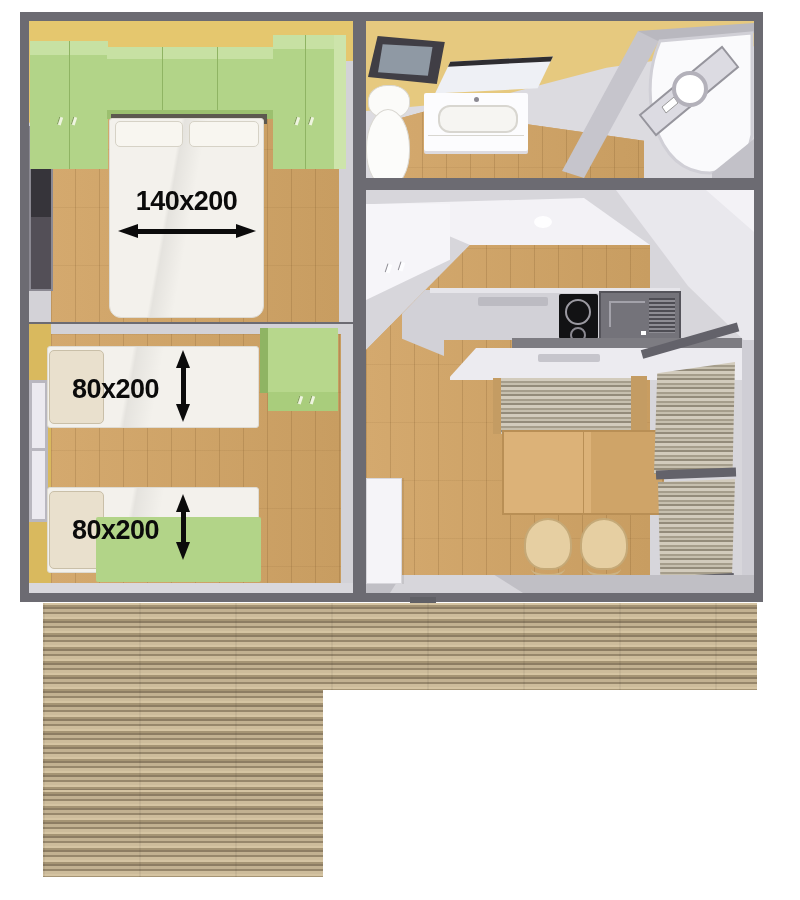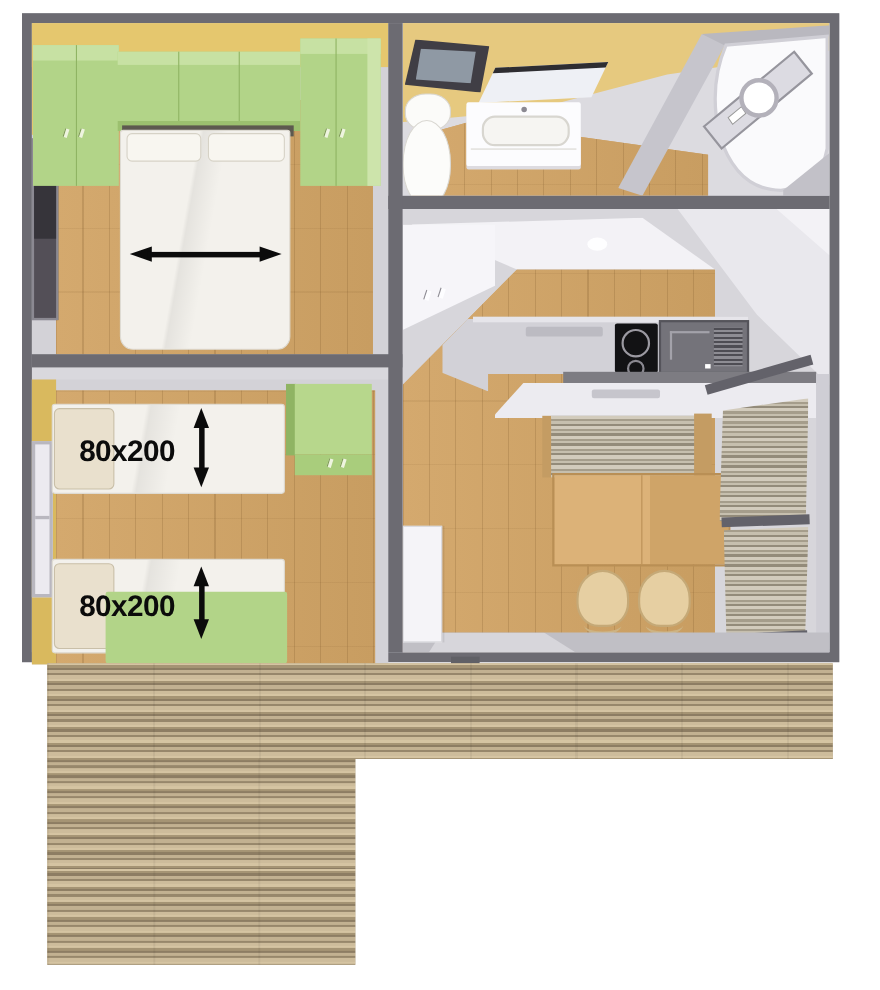--- a/index.html
+++ b/index.html
@@ -93,30 +93,31 @@
         <div class="abs" style="left:0;top:0;width:100%;height:14px;background:#c7e1a3;"></div>
         <div class="abs" style="right:0;top:0;width:12px;height:100%;background:#cde4ab;"></div>
         <div class="abs greenline" style="left:44%;top:0;width:1px;height:100%;"></div>
         <div class="handle" style="left:22px;top:82px;"></div>
         <div class="handle" style="left:36px;top:82px;"></div>
       </div>
       <div class="abs" style="left:82px;top:93px;width:156px;height:10px;background:#5d594f;"></div>
       <div class="abs mattress" style="left:80px;top:97px;width:155px;height:200px;border-radius:3px 3px 12px 12px;"></div>
       <div class="abs pillow" style="left:86px;top:100px;width:68px;height:26px;"></div>
       <div class="abs pillow" style="left:160px;top:100px;width:70px;height:26px;"></div>
+      <div class="dim-label" style="left:80px;top:165px;width:155px;">140x200</div>
       <div class="arrow-h" style="left:89px;top:203px;width:138px;">
         <div class="hl"></div>
         <div class="bar"></div>
         <div class="hr"></div>
       </div>
     </div>
 
     <div class="wall" style="left:0;top:301px;width:337px;height:12px;"></div>
 
-    <div class="abs" style="left:0;top:324px;width:324px;height:259px;background:#d3d2d7;">
+    <div class="abs" style="left:0;top:303px;width:324px;height:259px;background:#d3d2d7;">
       <div class="abs" style="left:0;top:0;width:22px;height:259px;background:#d9b95e;"></div>
       <div class="abs" style="left:0;top:56px;width:19px;height:142px;background:#eceaf0;border:3px solid #b9b7bf;box-sizing:border-box;">
         <div class="abs" style="left:0;top:48%;width:100%;height:3px;background:#b9b7bf;"></div>
       </div>
       <div class="abs wood" style="left:22px;top:10px;width:290px;height:249px;"></div>
       <div class="abs mattress" style="left:18px;top:22px;width:212px;height:82px;border-radius:3px;"></div>
       <div class="abs pillow" style="left:20px;top:26px;width:55px;height:74px;background:#e9e0cd;border-color:#c9bfa8;"></div>
       <div class="abs" style="left:231px;top:4px;width:78px;height:83px;">
         <div class="abs greenline" style="left:0;top:0;width:9px;height:78%;"></div>
         <div class="abs" style="left:8px;top:0;width:70px;height:64px;background:#b7d78c;"></div>

